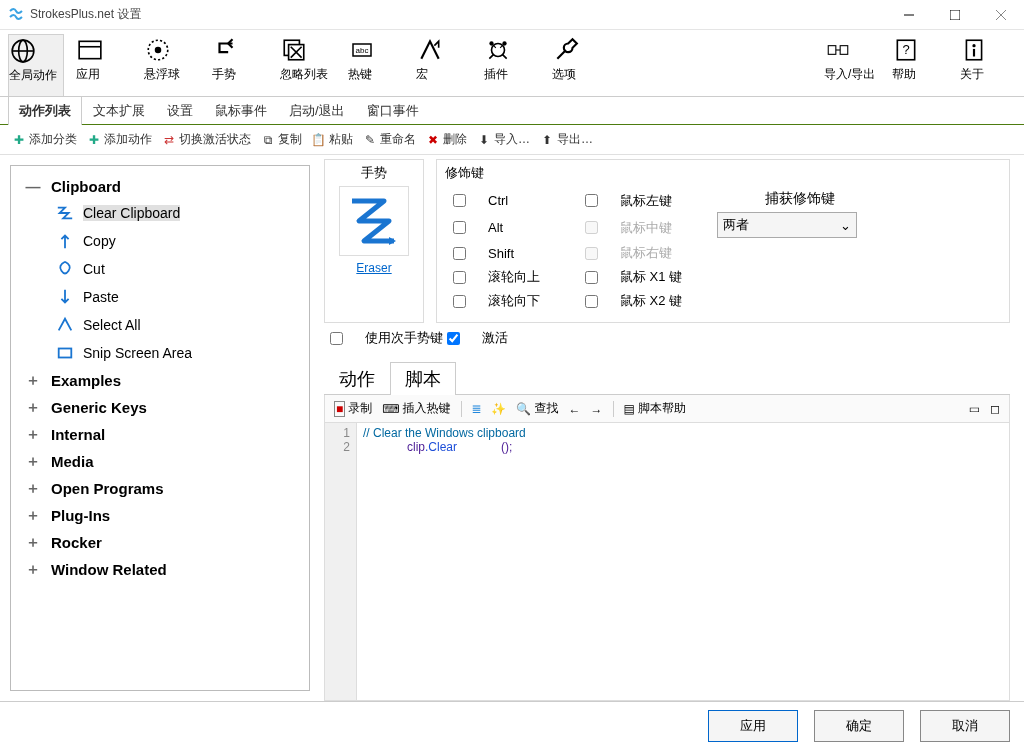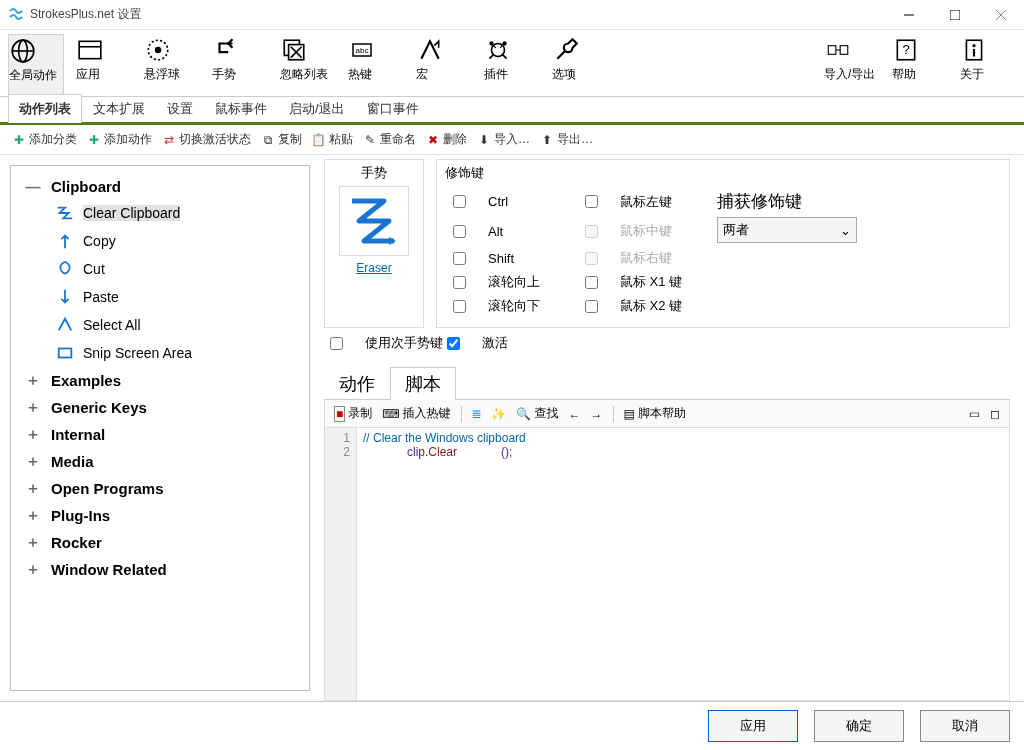--- a/index.html
+++ b/index.html
@@ -9,21 +9,21 @@
 .titlebar .title { font-size: 12px; color: #444; }
 .winbtns { margin-left: auto; display: flex; }
 .winbtn { width: 46px; height: 30px; display: flex; align-items: center; justify-content: center; color: #555; }
 .winbtn svg { width: 10px; height: 10px; }
 .toolbar-main { display: flex; padding: 4px 8px 0 8px; gap: 12px; border-bottom: 1px solid #ccc; align-items: flex-start; }
 .tb-item { display: flex; flex-direction: column; align-items: flex-start; width: 56px; padding: 2px 0 12px 0; cursor: default; }
 .tb-item.active { background: #f0f0f0; border: 1px solid #d0d0d0; border-bottom: none; }
 .tb-item .ic { width: 28px; height: 28px; display: flex; align-items: center; justify-content: center; }
 .tb-item .lbl { font-size: 12px; margin-top: 2px; }
 .tb-spacer { flex: 1; }
-.tabs { display: flex; border-bottom: 3px solid #4d7c0f; padding-left: 8px; height: 28px; align-items: flex-end; }
+.tabs { display: flex; border-bottom: 1px solid #4d7c0f; padding-left: 8px; height: 28px; align-items: flex-end; }
 .tab { padding: 5px 10px; font-size: 13px; color: #333; border: 1px solid transparent; border-bottom: none; position: relative; top: 1px; }
 .tab.active { border-color: #ccc; background: #fff; font-weight: bold; }
 .action-toolbar { display: flex; align-items: center; gap: 2px; padding: 4px 8px; font-size: 12px; color: #333; border-bottom: 1px solid #e0e0e0; }
 .at-item { display: inline-flex; align-items: center; gap: 3px; padding: 2px 4px; }
 .at-item .sic { width: 14px; height: 14px; display: inline-flex; align-items: center; justify-content: center; }
 .content { display: flex; flex: 1; overflow: hidden; }
 .tree-panel { width: 300px; border: 1px solid #bbb; margin: 10px; overflow: auto; padding: 8px 4px; }
 .tree-cat { display: flex; align-items: center; gap: 8px; padding: 4px 8px; font-weight: bold; font-size: 15px; }
 .tree-cat .tog { width: 20px; display: flex; justify-content: center; color: #666; }
 .tree-child { display: flex; align-items: center; gap: 8px; padding: 4px 8px 4px 40px; font-size: 14px; }
@@ -35,35 +35,35 @@
 .fs-label { font-size: 13px; margin-bottom: 4px; }
 .gesture-box { width: 100px; text-align: center; }
 .gesture-img { width: 70px; height: 70px; background: #fff; border: 1px solid #ddd; margin: 4px auto; display: flex; align-items: center; justify-content: center; }
 .gesture-link { color: #0066cc; text-decoration: underline; font-size: 12px; }
 .mods { flex: 1; }
 .mods-grid { display: grid; grid-template-columns: 120px 120px 150px; gap: 6px 12px; padding: 4px 8px; align-items: center; }
 .cb { display: inline-flex; align-items: center; gap: 22px; font-size: 13px; }
 .cb input { width: 13px; height: 13px; }
 .cb.disabled { color: #aaa; }
 .capture-col { grid-column: 3; grid-row: 1 / span 2; }
-.cap-lbl { font-size: 17px; margin-bottom: 4px; }
+.cap-lbl { font-size: 14px; margin-bottom: 4px; margin-left: 48px; }
 .cap-sel { width: 140px; border: 1px solid #aaa; padding: 3px 5px; background: #f5f5f5; display: flex; justify-content: space-between; align-items: center; font-size: 13px; }
 .checks-below { padding: 6px 6px; display:flex; gap:4px; }
 .script-tabs { display: flex; border-bottom: 1px solid #ccc; margin-top: 8px; }
 .stab { padding: 4px 14px; font-size: 18px; border: 1px solid transparent; border-bottom: none; position: relative; top: 1px; }
 .stab.active { border-color: #ccc; background: #fff; font-weight: 500; }
 .script-toolbar { display: flex; align-items: center; gap: 4px; padding: 4px 6px; font-size: 12px; border: 1px solid #ddd; border-top: none; background: #fafafa; }
 .st-item { display: inline-flex; align-items: center; gap: 3px; padding: 1px 3px; }
 .st-sep { width: 1px; height: 16px; background: #ccc; margin: 0 3px; }
 .code-area { flex: 1; border: 1px solid #ddd; border-top: none; display: flex; min-height: 180px; font-family: Consolas, monospace; font-size: 12px; }
 .gutter { width: 32px; background: #f0f0f0; text-align: right; padding: 3px 6px 0 0; color: #888; border-right: 1px solid #ddd; }
 .code { padding: 3px 6px; white-space: pre; }
 .c-comment { color: #0369a1; }
 .c-ident { color: #4c1d95; margin-left: 44px; }
-.c-brown { color: #7f1d1d; }
+.c-brown { color: #1d4ed8; }
 .footer { border-top: 1px solid #ccc; padding: 8px 14px; display: flex; justify-content: flex-end; gap: 16px; }
 .btn { border: 1px solid #888; padding: 6px 0; width: 90px; text-align: center; font-size: 13px; background: #f5f5f5; }
 .btn.primary { border-color: #0066cc; }
 </style>
 </head>
 <body>
 
 <div class="titlebar">
   <span class="appicon">
     <svg viewBox="0 0 16 16">

